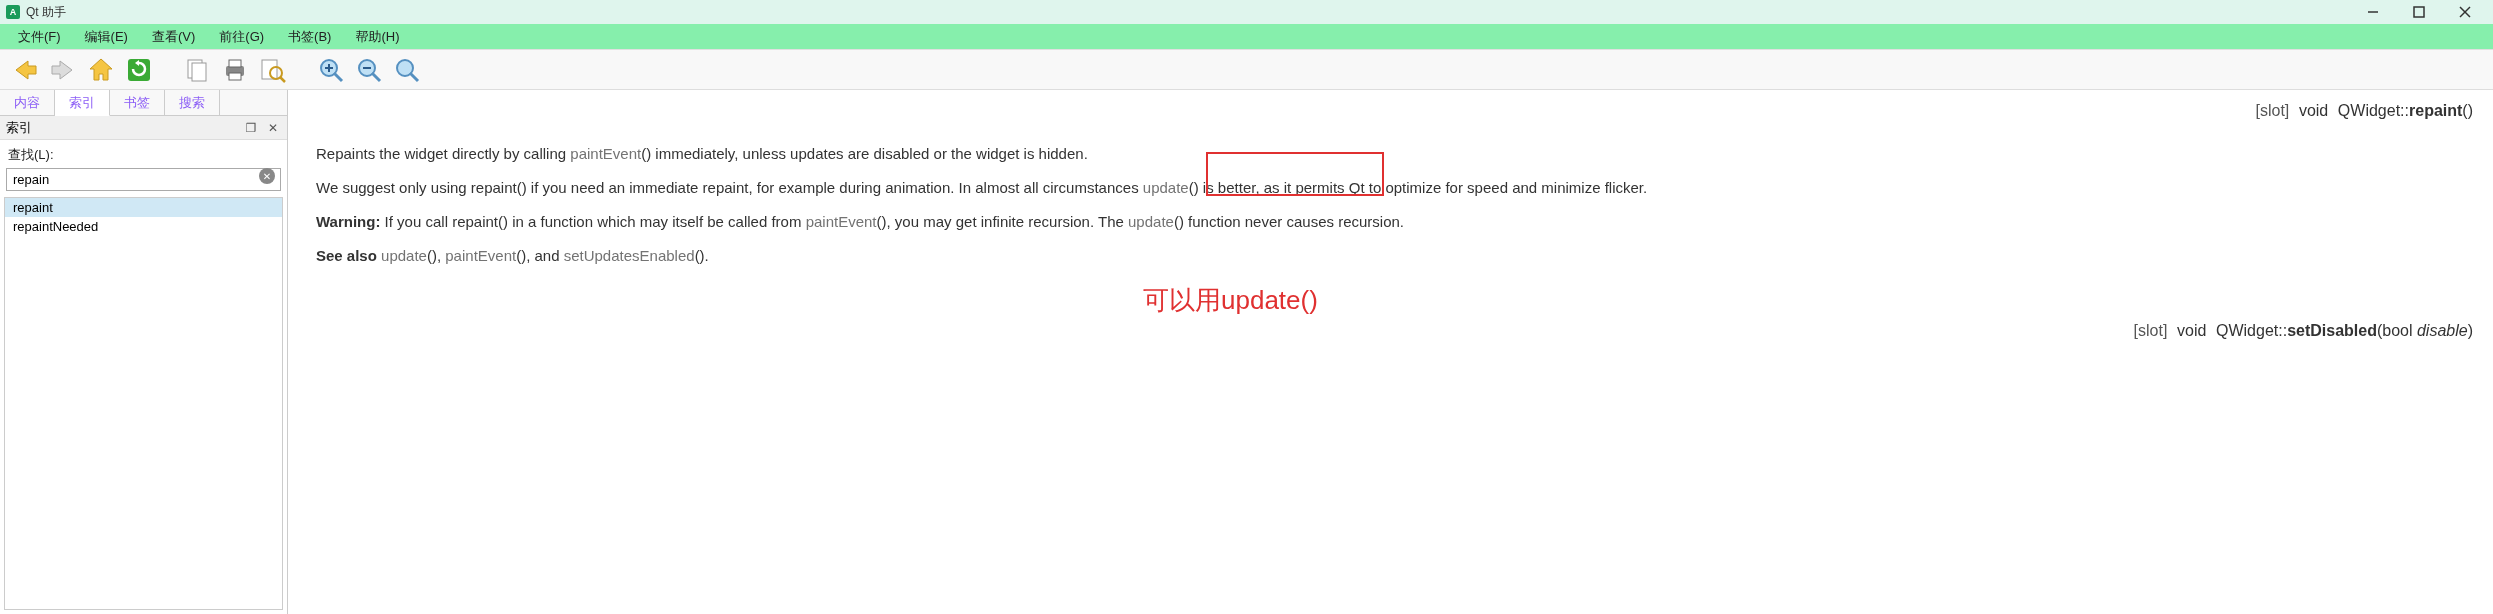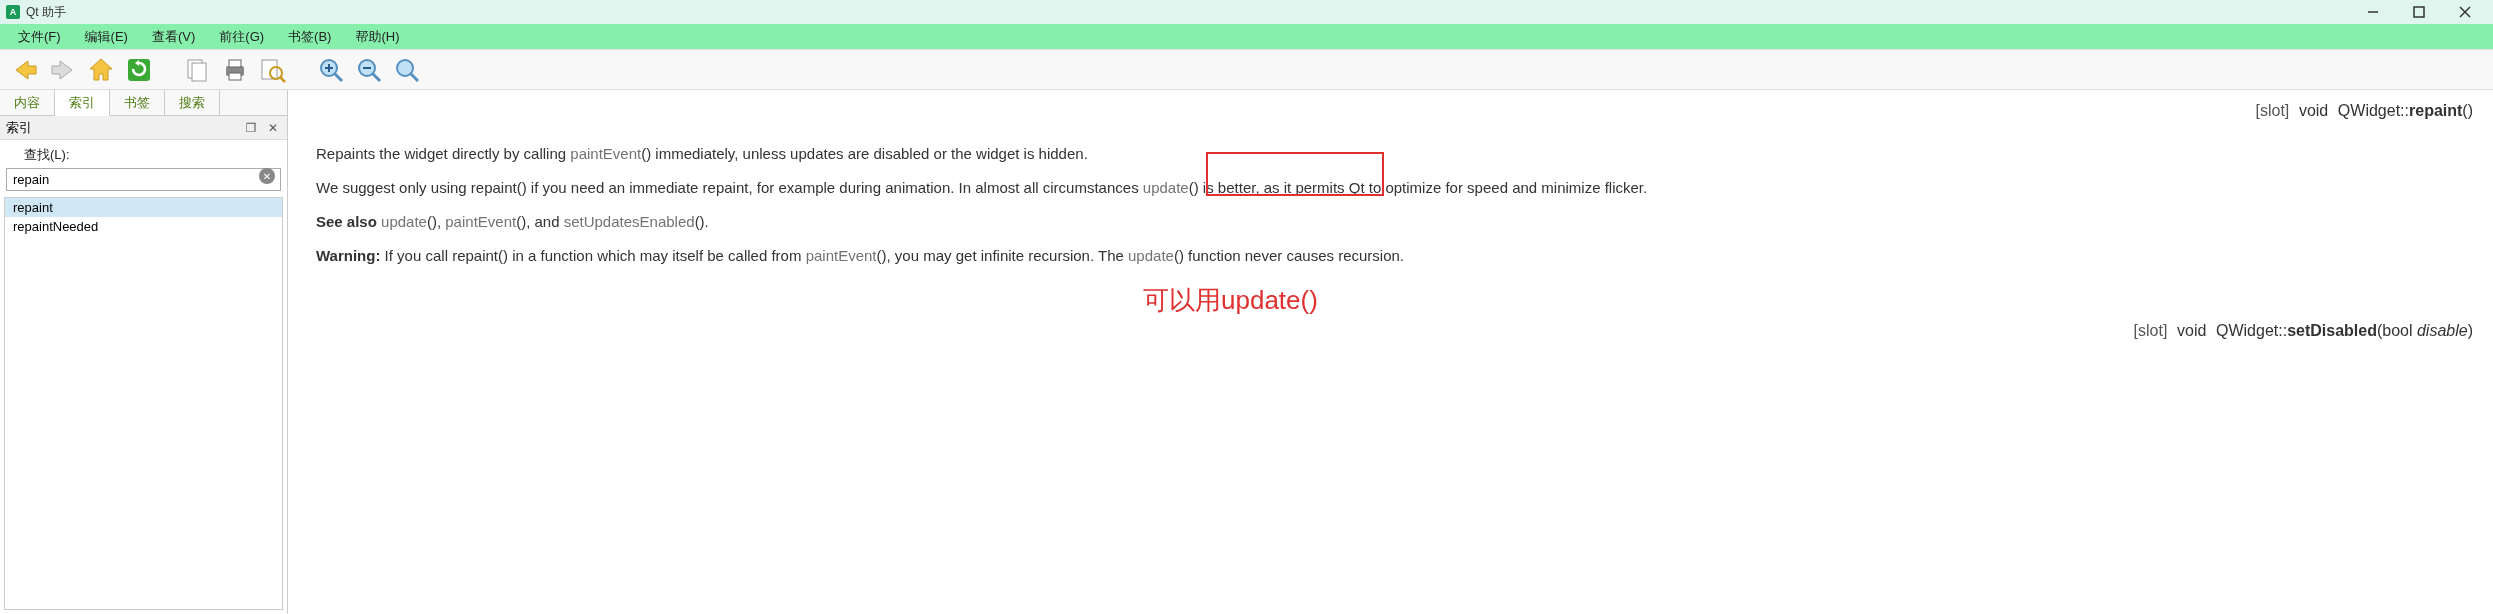--- a/index.html
+++ b/index.html
@@ -11,26 +11,26 @@
 .window-controls { display: flex; gap: 18px; align-items: center; padding-right: 8px; }
 .win-ctrl { width: 28px; height: 20px; display: flex; align-items: center; justify-content: center; cursor: pointer; }
 .menubar { background: #86efac; height: 26px; display: flex; align-items: center; padding: 0 6px; border-bottom: 1px solid #e0e0e0; }
 .menu-item { padding: 3px 12px; font-size: 13px; color: #222; cursor: pointer; }
 .toolbar { background: #f8f8f8; height: 40px; display: flex; align-items: center; padding: 0 8px; gap: 4px; border-bottom: 1px solid #ddd; }
 .tb-btn { width: 34px; height: 34px; display: flex; align-items: center; justify-content: center; cursor: pointer; border-radius: 3px; }
 .tb-sep { width: 8px; height: 30px; margin: 0 4px; }
 .main-area { display: flex; height: calc(100% - 90px); }
 .left-panel { width: 288px; border-right: 1px solid #ccc; display: flex; flex-direction: column; }
 .side-tabs { display: flex; background: #f8f8f8; border-bottom: 1px solid #ccc; height: 26px; }
-.side-tab { padding: 4px 14px; font-size: 13px; color: #4d7c0f; border-right: 1px solid #ccc; cursor: pointer; display: flex; align-items: center; }
+.side-tab { padding: 4px 14px; font-size: 13px; color: #8b5cf6; border-right: 1px solid #ccc; cursor: pointer; display: flex; align-items: center; }
 .side-tab.active { background: #fff; border-bottom: 1px solid #fff; margin-bottom: -1px; }
 .panel-header { background: #f0f0f0; height: 24px; display: flex; align-items: center; justify-content: space-between; padding: 0 6px; font-size: 13px; border-bottom: 1px solid #ddd; }
 .panel-header-icons { display: flex; gap: 6px; }
 .ph-icon { width: 16px; height: 16px; cursor: pointer; display: flex; align-items: center; justify-content: center; font-size: 12px; color: #555; }
-.search-label { padding: 6px 24px 4px; font-size: 13px; color: #222; }
+.search-label { padding: 6px 8px 4px; font-size: 13px; color: #222; }
 .search-row { padding: 0 6px 6px; display: flex; position: relative; }
 .search-input { flex: 1; padding: 3px 24px 3px 6px; border: 1px solid #aaa; font-size: 13px; font-family: inherit; }
 .clear-icon { position: absolute; right: 12px; width: 16px; height: 16px; background: #888; border-radius: 50%; display: flex; align-items: center; justify-content: center; color: #fff; font-size: 10px; cursor: pointer; }
 .result-list { flex: 1; border: 1px solid #ccc; margin: 0 4px 4px; overflow-y: auto; }
 .result-item { padding: 2px 8px; font-size: 13px; cursor: pointer; }
 .result-item.selected { background: #d0e8f5; }
 .content-area { flex: 1; padding: 8px 20px; font-family: "Consolas", "Courier New", monospace; font-size: 15px; line-height: 1.6; color: #333; overflow-y: auto; position: relative; }
 .sig { font-family: "Consolas", "Courier New", monospace; font-size: 16px; margin-bottom: 16px; text-align: right; }
 .sig .slot { color: #555; }
 .sig .ret { color: #333; }
@@ -180,24 +180,24 @@
       <span class="ret">void</span>
       <span class="cls">QWidget::</span><span class="fn">repaint</span><span>()</span>
     </div>
     <p class="doc-p">
       <span>Repaints the widget directly by calling </span><span class="link">paintEvent</span><span>() immediately, unless updates are disabled or the widget is hidden.</span>
     </p>
     <p class="doc-p">
       <span>We suggest only using repaint() if you need an immediate repaint, for example during animation. In almost all circumstances </span><span class="link">update</span><span>() is better, as it permits Qt to optimize for speed and minimize flicker.</span>
     </p>
     <p class="doc-p">
+      <span class="warn">Warning:</span><span> If you call repaint() in a function which may itself be called from </span><span class="link">paintEvent</span><span>(), you may get infinite recursion. The </span><span class="link">update</span><span>() function never causes recursion.</span>
+    </p>
+    <p class="doc-p">
       <span class="warn">See also </span><span class="link">update</span><span>(), </span><span class="link">paintEvent</span><span>(), and </span><span class="link">setUpdatesEnabled</span><span>().</span>
-    </p>
-    <p class="doc-p">
-      <span class="warn">Warning:</span><span> If you call repaint() in a function which may itself be called from </span><span class="link">paintEvent</span><span>(), you may get infinite recursion. The </span><span class="link">update</span><span>() function never causes recursion.</span>
     </p>
     <div style="height:40px"></div>
     <div class="sig">
       <span class="slot">[slot]</span>
       <span class="ret">void</span>
       <span class="cls">QWidget::</span><span class="fn">setDisabled</span><span>(bool </span><span class="keyword-ital">disable</span><span>)</span>
     </div>
 
     <div class="red-box" style="left:918px; top:62px; width:178px; height:44px;"></div>
     <div class="red-text" style="left:855px; top:190px;">可以用update()</div>

